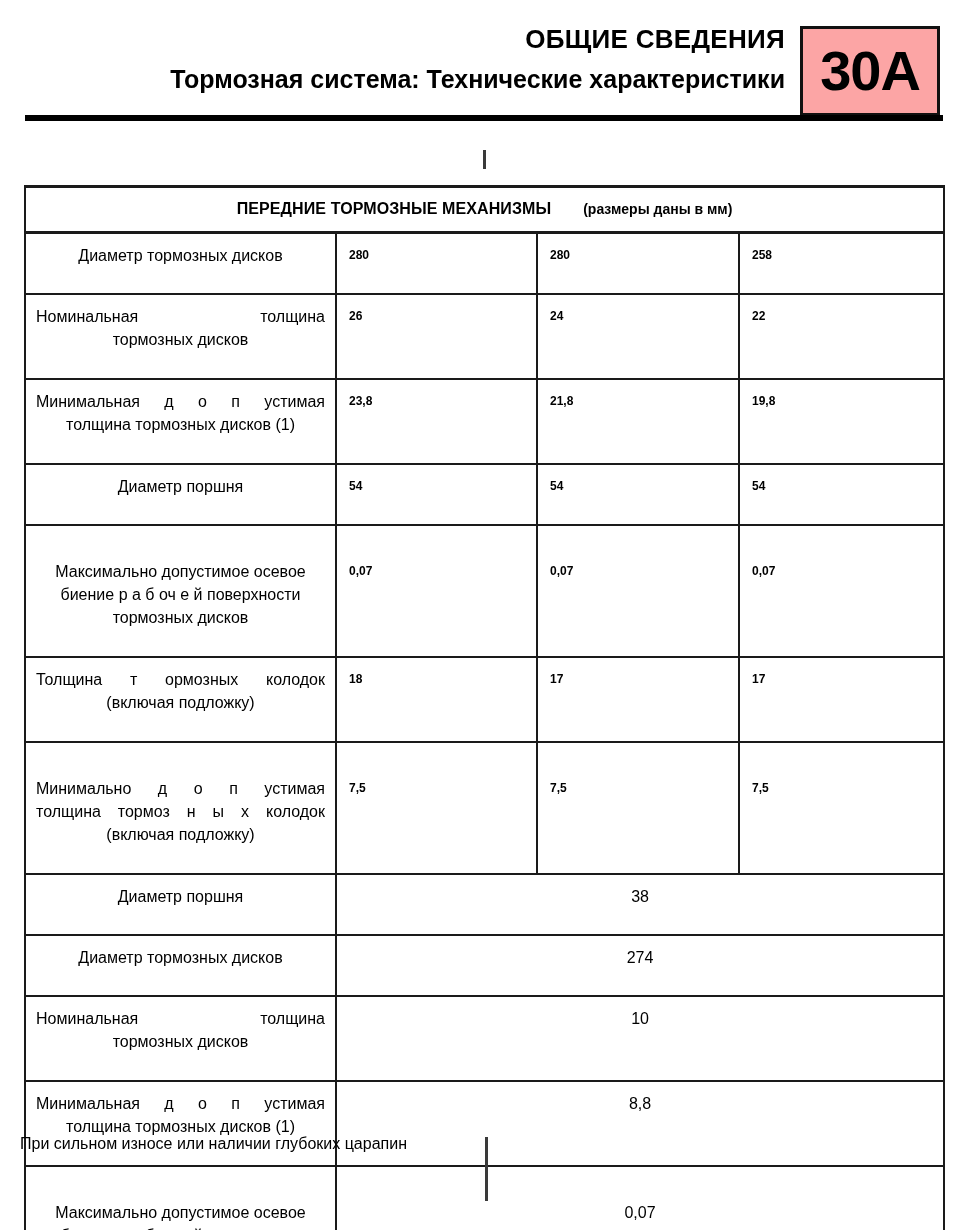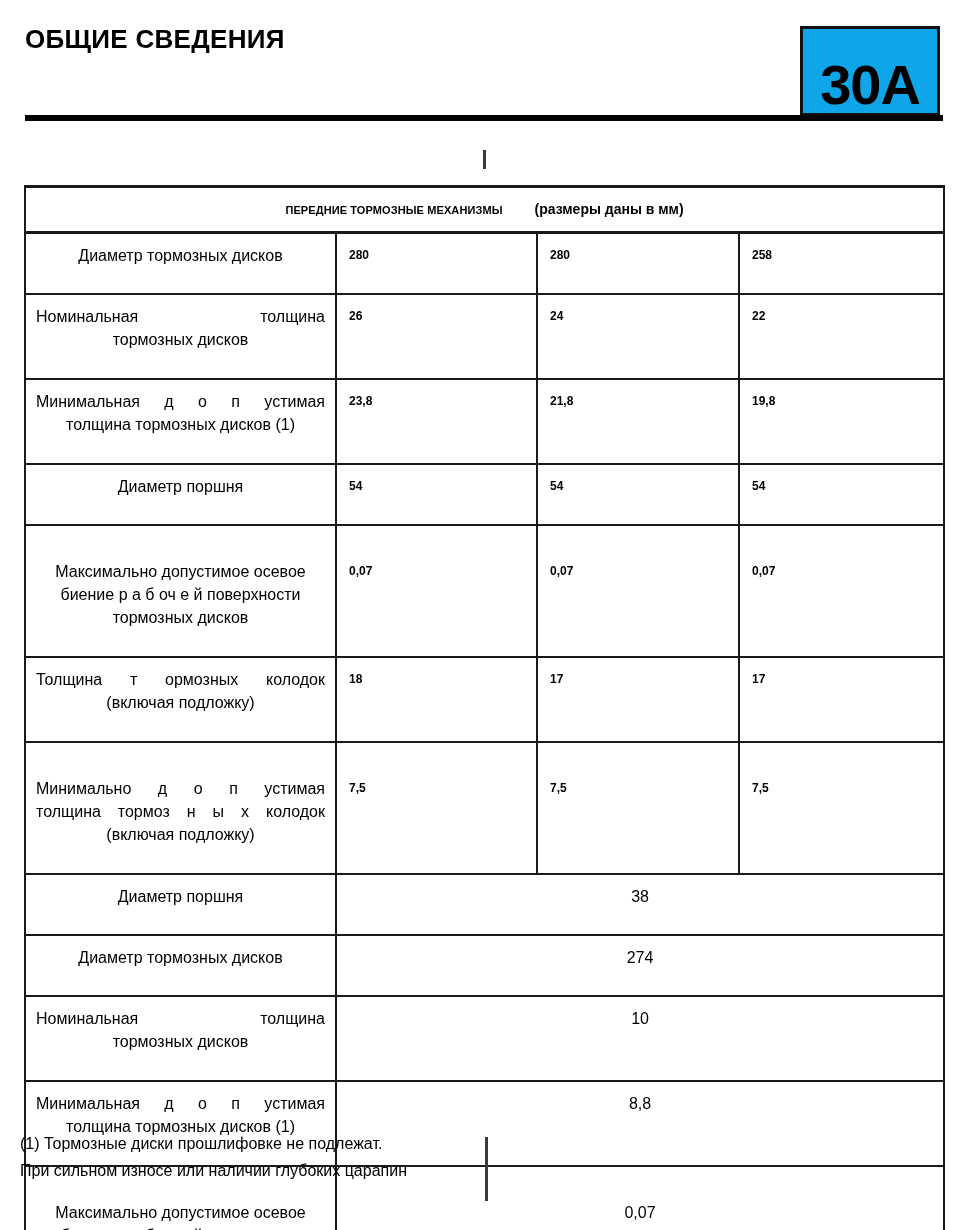--- a/index.html
+++ b/index.html
@@ -24,21 +24,21 @@
     left: 0;
     top: 0;
     width: 960px;
     height: 118px;
   }
   .header-titles {
     position: absolute;
     left: 25px;
     top: 22px;
     width: 760px;
-    text-align: left;
+    text-align: right;
   }
   .title-main {
     font-size: 26px;
     font-weight: bold;
     letter-spacing: 0.3px;
     line-height: 34px;
     white-space: nowrap;
   }
   .title-sub {
     font-size: 25px;
@@ -49,23 +49,23 @@
   }
   .chapter-box {
     position: absolute;
     left: 800px;
     top: 26px;
     width: 140px;
     height: 90px;
     border: 3px solid #111;
     box-sizing: border-box;
     display: flex;
-    align-items: flex-end;
+    align-items: center;
     justify-content: center;
-    background: #0ea5e9;
+    background: #fca5a5;
   }
   .chapter-num {
     font-size: 56px;
     font-weight: bold;
     line-height: 1;
     letter-spacing: -1px;
   }
   .header-rule {
     position: absolute;
     left: 25px;
@@ -108,21 +108,21 @@
   .col-v2     { width: 202px; }
   .col-v3     { width: 205px; }
 
   
   .section-head td {
     text-align: center;
     padding: 12px 8px 13px;
     border-width: 3px 2px 3px 2px;
   }
   .section-head .sh-text {
-    font-size: 11px;
+    font-size: 16px;
     font-weight: bold;
     letter-spacing: 0.1px;
   }
   .section-head .sh-note {
     font-size: 14px;
     font-weight: bold;
     margin-left: 28px;
   }
 
   
@@ -187,20 +187,21 @@
     height: 64px;
     background: #3a3a3a;
   }
 </style>
 </head>
 <body>
 
 <div class="header">
   <div class="header-titles">
     <div class="title-main">ОБЩИЕ СВЕДЕНИЯ</div>
+    <div class="title-sub">Тормозная система: Технические характеристики</div>
   </div>
   <div class="chapter-box">
     <span class="chapter-num">30A</span>
   </div>
   <div class="header-rule"></div>
 </div>
 
 <div class="tick-mark"></div>
 
 <table class="spec-table">
@@ -401,16 +402,15 @@
       </td>
       <td colspan="3">
         <div class="val-center r-h3">0,07</div>
       </td>
     </tr>
 
   </tbody>
 </table>
 
 <div class="footnote">
-  <span class="fn-ln">(1)  Тормозные диски  прошлифовке  не  подлежат.</span>
   <span class="fn-ln">При сильном износе или наличии глубоких царапин</span>
 </div>
 <div class="footnote-rule"></div>
 
 </body></html>

